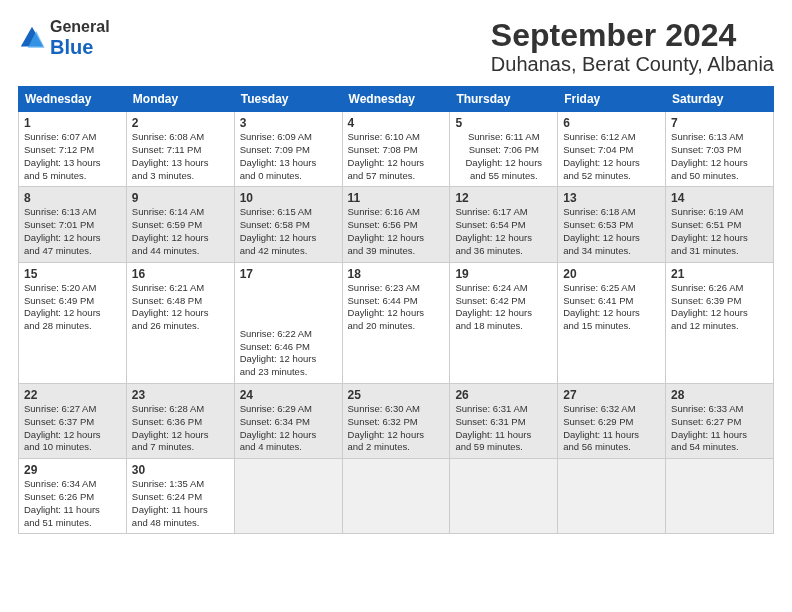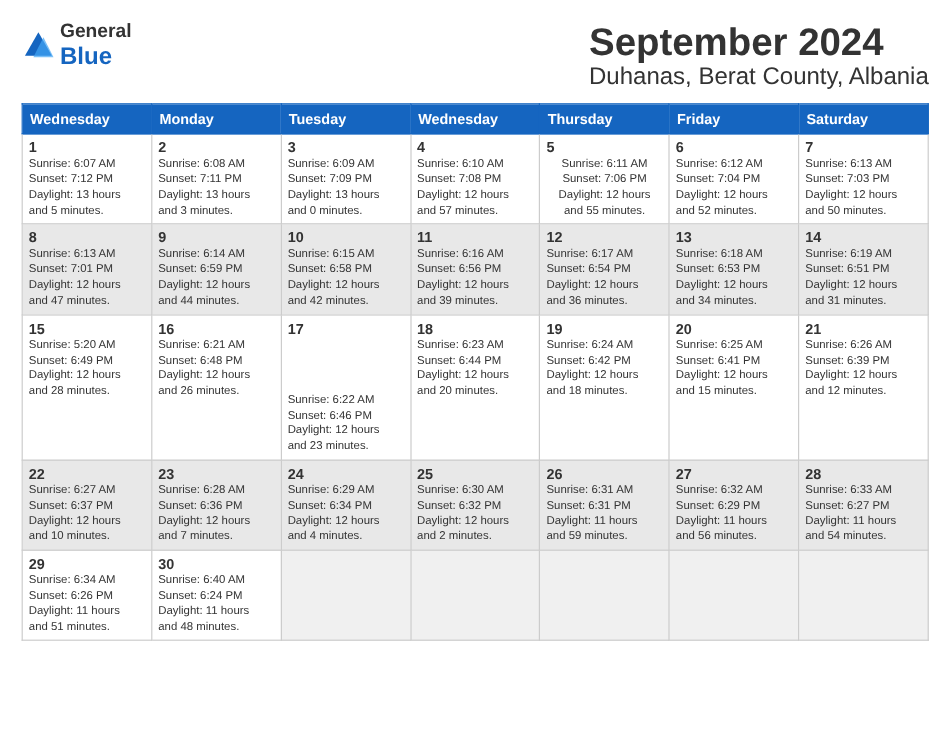--- a/index.html
+++ b/index.html
@@ -339,21 +339,21 @@
         <tr>
           <td>
             <span class="day-num">29</span>
             <div class="day-info" style="white-space: pre-line;">Sunrise: 6:34 AM
 Sunset: 6:26 PM
 Daylight: 11 hours
 and 51 minutes.</div>
           </td>
           <td>
             <span class="day-num">30</span>
-            <div class="day-info" style="white-space: pre-line;">Sunrise: 6:40 AM
+            <div class="day-info" style="white-space: pre-line;">Sunrise: 1:35 AM
 Sunset: 6:24 PM
 Daylight: 11 hours
 and 48 minutes.</div>
           </td>
           <td class="empty"></td>
           <td class="empty"></td>
           <td class="empty"></td>
           <td class="empty"></td>
           <td class="empty"></td>
         </tr>

